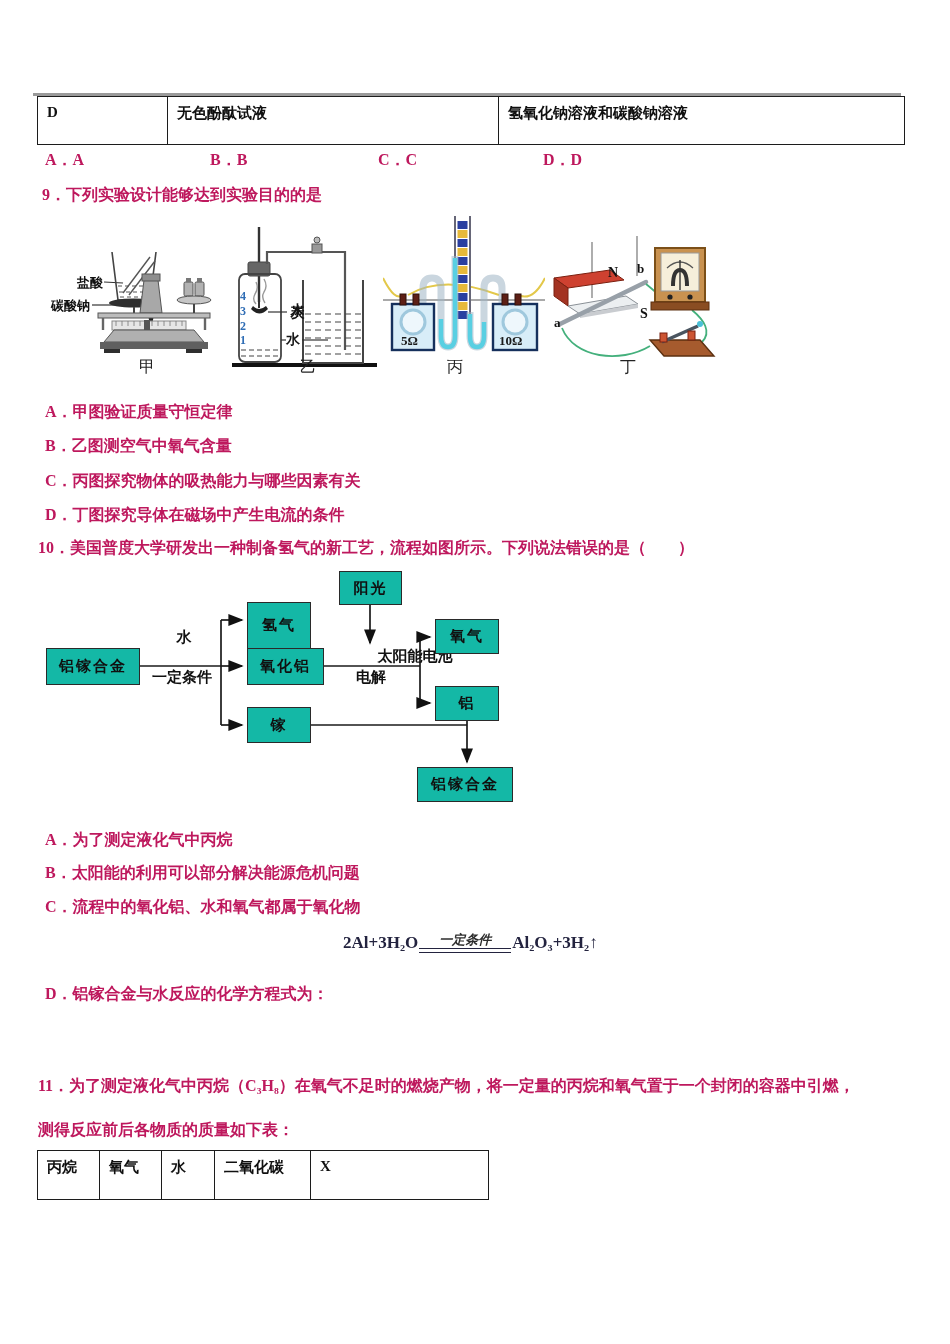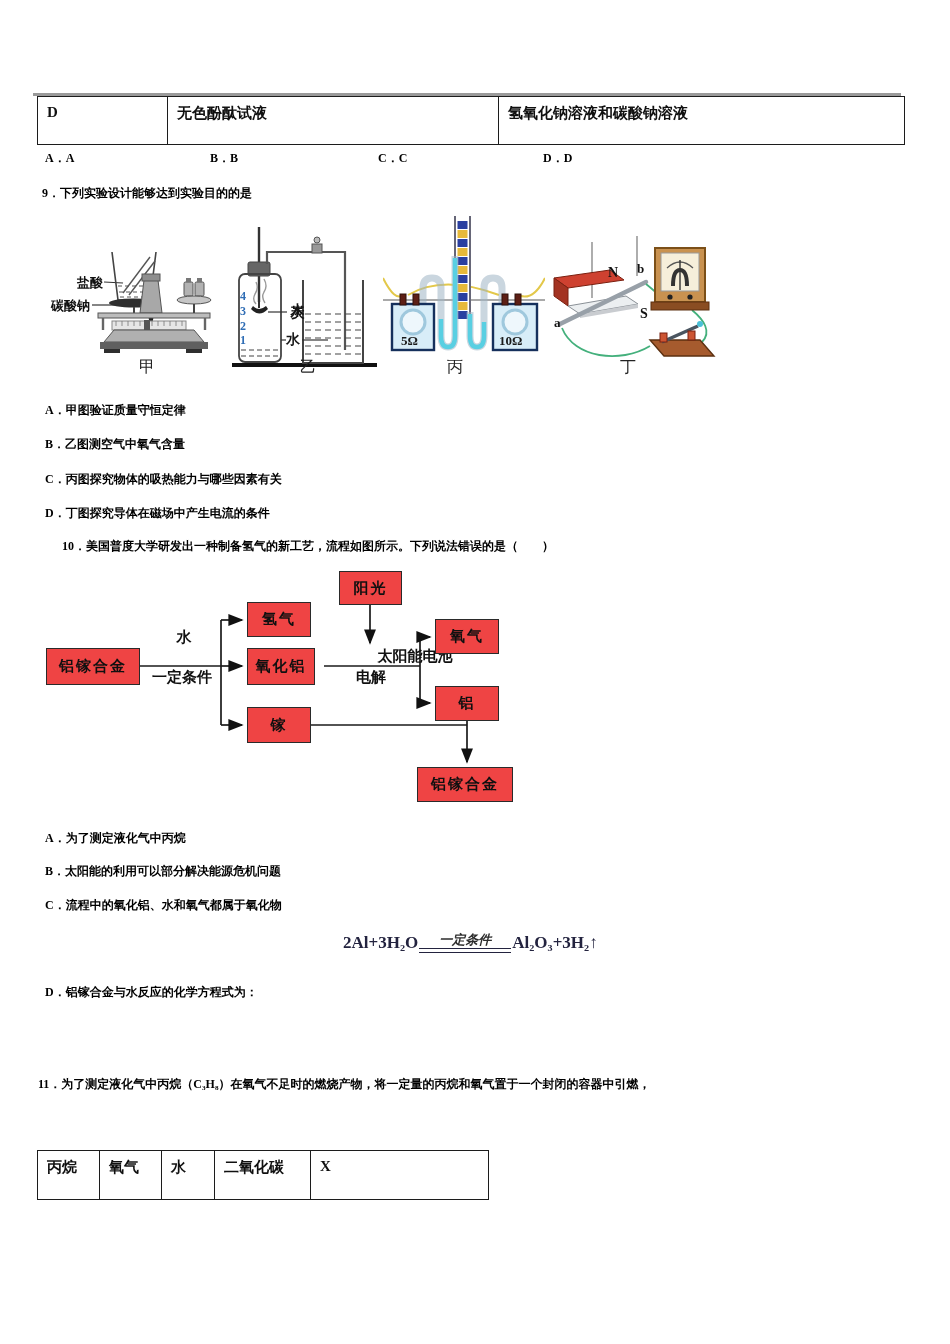--- a/index.html
+++ b/index.html
@@ -1,28 +1,28 @@
 <!DOCTYPE html>
 <html><head>
 <meta charset="utf-8">
 <style>
   html,body{margin:0;padding:0;background:#e8e8e8;}
   .page{position:relative;width:950px;height:1344px;background:#ffffff;overflow:hidden;
         font-family:"Liberation Serif","DejaVu Sans",serif;color:#111;}
   .abs{position:absolute;}
-  .txt{position:absolute;font-weight:bold;font-size:12px;white-space:nowrap;color:#000000;}
+  .txt{position:absolute;font-weight:bold;font-size:16px;white-space:nowrap;color:#be185d;}
   .cap{position:absolute;font-weight:400;font-size:16px;color:#222;text-align:center;width:44px;}
   
   .tbl{position:absolute;display:flex;border:1.6px solid #1c1c1c;box-sizing:border-box;background:#fff;}
   .tbl .cell{box-sizing:border-box;border-right:1px solid #1c1c1c;padding:7px 9px;
              font-weight:bold;font-size:15px;color:#101010;}
   .tbl .cell:last-child{border-right:none;}
   .shadowband{position:absolute;background:#9a9a9a;}
   
-  .fbox{position:absolute;border:1.5px solid #2a2a2a;background:#ef4444;box-sizing:border-box;
+  .fbox{position:absolute;border:1.5px solid #2a2a2a;background:#14b8a6;box-sizing:border-box;
         display:flex;align-items:center;justify-content:center;font-weight:bold;font-size:15px;
         letter-spacing:2px;color:#101010;}
   .flab{position:absolute;font-weight:bold;font-size:15px;color:#101010;text-align:center;white-space:nowrap;}
   
   .equation{position:absolute;display:flex;align-items:center;font-weight:bold;
             font-size:17px;color:#23233f;}
   .eqmid{display:inline-flex;flex-direction:column;align-items:center;margin:0 1px;}
   .eqcond{font-style:italic;font-size:13px;line-height:1;margin-bottom:2px;color:#2d2d2d;}
   .eqline{width:92px;height:4.5px;border-top:1.6px solid #23233f;border-bottom:1.6px solid #23233f;box-sizing:border-box;}
   .vlab{position:absolute;writing-mode:vertical-rl;text-orientation:upright;
@@ -225,21 +225,21 @@
     <rect x="110" y="107" width="7" height="9" fill="#cc5533" stroke="#7a2010" stroke-width="1"></rect>
     <rect x="138" y="105" width="7" height="9" fill="#cc5533" stroke="#7a2010" stroke-width="1"></rect>
   </svg>
   <div class="cap" style="left:606px;top:357px;">丁</div>
 
   <div class="txt" style="left:45px;top:402px;">A．甲图验证质量守恒定律</div>
   <div class="txt" style="left:45px;top:436px;">B．乙图测空气中氧气含量</div>
   <div class="txt" style="left:45px;top:471px;">C．丙图探究物体的吸热能力与哪些因素有关</div>
   <div class="txt" style="left:45px;top:505px;">D．丁图探究导体在磁场中产生电流的条件</div>
 
-  <div class="txt" style="left:38px;top:538px;margin-left:24px;">10．美国普度大学研发出一种制备氢气的新工艺，流程如图所示。下列说法错误的是（　　）</div>
+  <div class="txt" style="left:38px;top:538px;">10．美国普度大学研发出一种制备氢气的新工艺，流程如图所示。下列说法错误的是（　　）</div>
 
   <svg class="abs" style="left:0;top:560px;" width="950" height="255" viewBox="0 0 950 255">
     <defs>
       <marker id="ah" markerWidth="9" markerHeight="8" refX="8" refY="3.5" orient="auto">
         <path d="M0,0 L9,3.5 L0,7 Z" fill="#111"></path>
       </marker>
     </defs>
     <g stroke="#1a1a1a" stroke-width="1.7" fill="none">
       <line x1="140" y1="106" x2="221" y2="106"></line>
       <line x1="221" y1="60" x2="221" y2="165"></line>
@@ -252,22 +252,22 @@
       <line x1="420" y1="143" x2="430" y2="143" marker-end="url(#ah)"></line>
       <line x1="370" y1="45" x2="370" y2="83" marker-end="url(#ah)"></line>
       <line x1="311" y1="165" x2="467" y2="165"></line>
       <line x1="467" y1="161" x2="467" y2="202" marker-end="url(#ah)"></line>
     </g>
   </svg>
 
   <div class="fbox" style="left:46px;top:648px;width:94px;height:37px;">铝镓合金</div>
   <div class="flab" style="left:152px;top:628px;width:64px;">水</div>
   <div class="flab" style="left:144px;top:668px;width:76px;">一定条件</div>
-  <div class="fbox" style="left:247px;top:602px;width:64px;height:35px;">氢气</div>
-  <div class="fbox" style="left:247px;top:648px;width:68px;height:37px;">氧化铝</div>
+  <div class="fbox" style="left:247px;top:602px;width:64px;height:47px;">氢气</div>
+  <div class="fbox" style="left:247px;top:648px;width:77px;height:37px;">氧化铝</div>
   <div class="fbox" style="left:247px;top:707px;width:64px;height:36px;">镓</div>
   <div class="fbox" style="left:339px;top:571px;width:63px;height:34px;">阳光</div>
   <div class="flab" style="left:325px;top:647px;width:92px;margin-left:44px;">太阳能电池</div>
   <div class="flab" style="left:325px;top:668px;width:92px;">电解</div>
   <div class="fbox" style="left:435px;top:619px;width:64px;height:35px;">氧气</div>
   <div class="fbox" style="left:435px;top:686px;width:64px;height:35px;">铝</div>
   <div class="fbox" style="left:417px;top:767px;width:96px;height:35px;">铝镓合金</div>
 
   <div class="txt" style="left:45px;top:830px;">A．为了测定液化气中丙烷</div>
   <div class="txt" style="left:45px;top:863px;">B．太阳能的利用可以部分解决能源危机问题</div>
@@ -278,20 +278,21 @@
     <span class="eqmid">
       <span class="eqcond">一定条件</span>
       <span class="eqline"></span>
     </span>
     <span>Al₂O₃+3H₂↑</span>
   </div>
 
   <div class="txt" style="left:45px;top:984px;">D．铝镓合金与水反应的化学方程式为：</div>
 
   <div class="txt" style="left:38px;top:1076px;">11．为了测定液化气中丙烷（C₃H₈）在氧气不足时的燃烧产物，将一定量的丙烷和氧气置于一个封闭的容器中引燃，</div>
+  <div class="txt" style="left:38px;top:1120px;">测得反应前后各物质的质量如下表：</div>
 
   <div class="tbl" style="left:37px;top:1150px;width:452px;height:50px;">
     <div class="cell" style="width:62px;">丙烷</div>
     <div class="cell" style="width:62px;">氧气</div>
     <div class="cell" style="width:53px;">水</div>
     <div class="cell" style="width:96px;">二氧化碳</div>
     <div class="cell" style="flex:1;">X</div>
   </div>
 
 </div>

